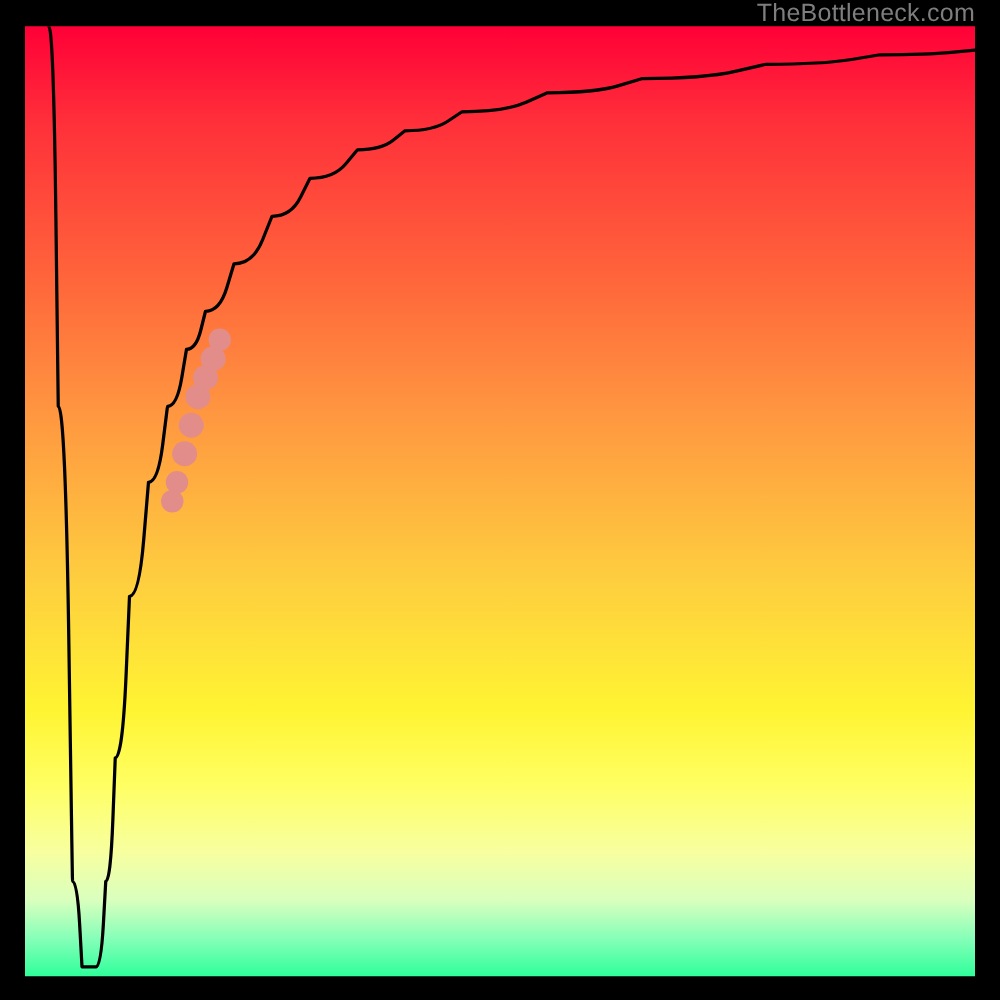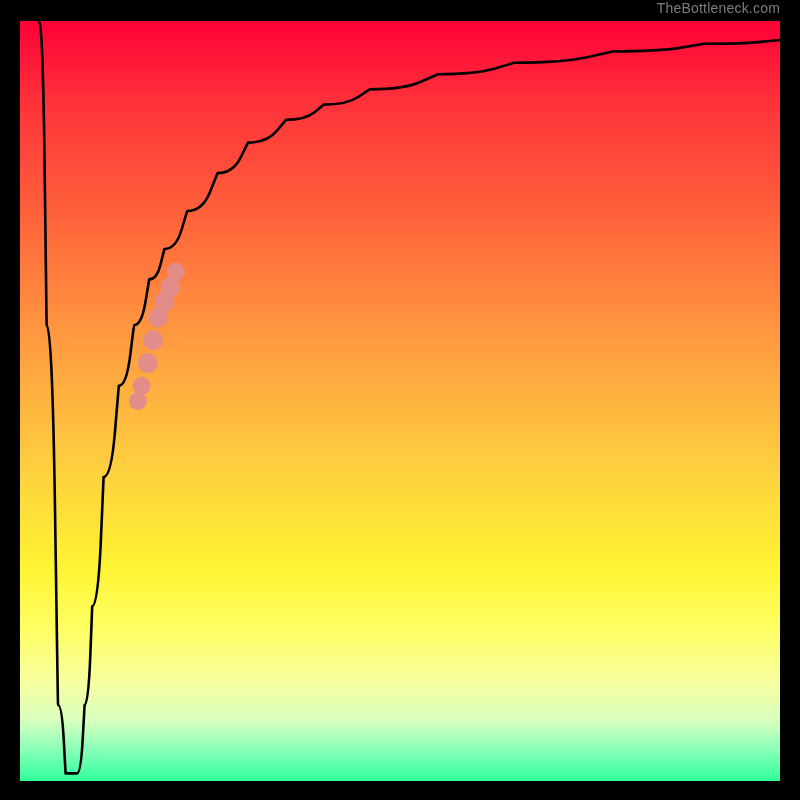--- a/index.html
+++ b/index.html
@@ -35,21 +35,21 @@
       #f7ffa0 87%,
       #d9ffbe 92%,
       #86ffb8 96%,
       #2fff9a 100%);
   }
   .watermark {
     position: absolute;
     top: 0px;
     right: 20px;
     color: #7e7e7e;
-    font-size: 14px;
+    font-size: 20px;
     font-weight: 500;
     letter-spacing: 0.2px;
     user-select: none;
   }
   svg.curve {
     position: absolute;
     left: 0; top: 0;
     width: 760px;
     height: 760px;
   }

